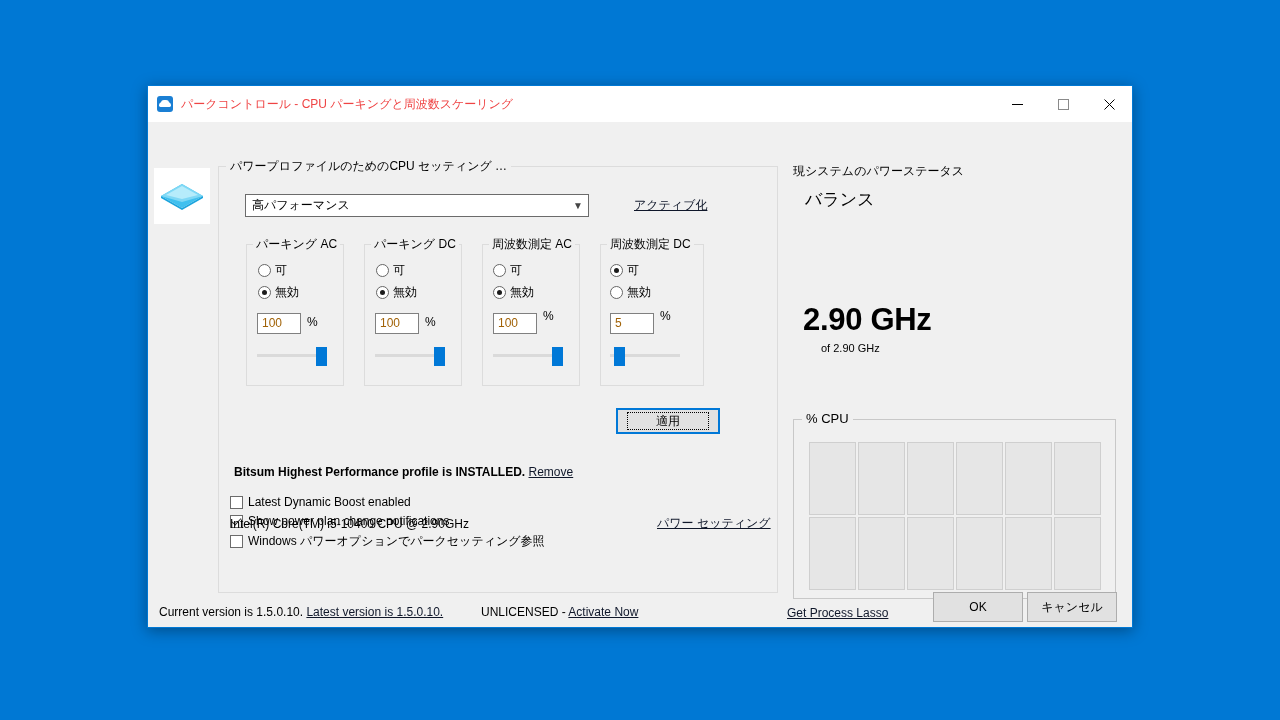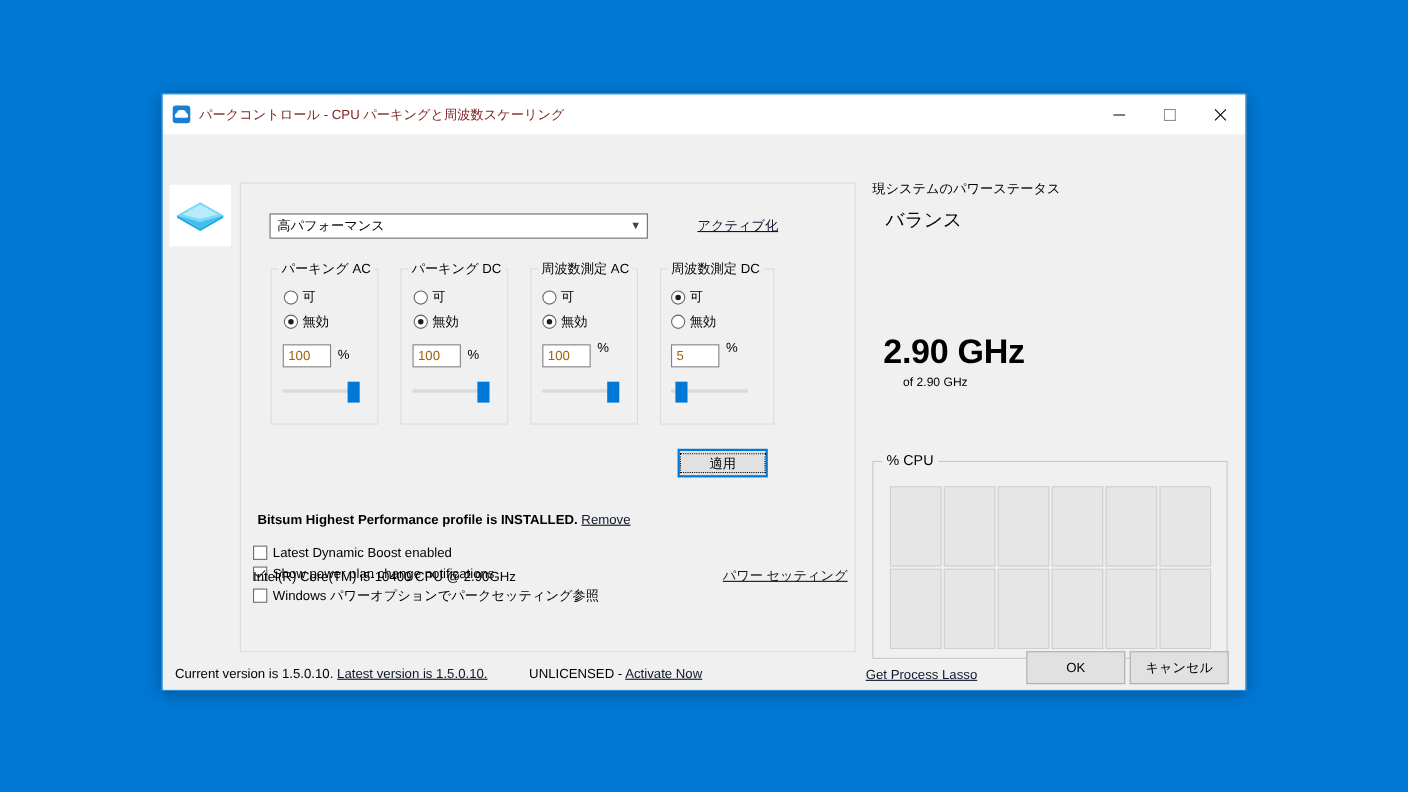--- a/index.html
+++ b/index.html
@@ -50,21 +50,21 @@
   .titlebar-icon::after {
     content: "";
     position: absolute;
     left: 4px; top: 4px;
     width: 8px; height: 4px;
     background: #fff;
     border-radius: 3px 3px 0 0;
   }
   .titlebar-title {
     font-size: 12px;
-    color: #7f1d1d;
+    color: #ef4444;
     white-space: nowrap;
   }
   .win-controls {
     position: absolute;
     right: 0; top: 0;
     height: 36px;
     display: flex;
   }
   .win-btn {
     width: 46px; height: 36px;
@@ -211,21 +211,21 @@
     position: absolute;
     top: 3px;
     width: 11px; height: 19px;
     background: #0078d7;
   }
 
   
   .apply-btn {
     position: absolute;
     left: 468px; top: 286px;
-    width: 82px; height: 26px;
+    width: 104px; height: 26px;
     background: #e1e1e1;
     border: 2px solid #0078d7;
     display: flex; align-items: center; justify-content: center;
     font-size: 12px;
     cursor: default;
   }
   .apply-btn .focus {
     border: 1px dotted #000;
     width: 82px; height: 18px;
     display: flex; align-items: center; justify-content: center;
@@ -406,20 +406,21 @@
     <div class="app-logo">
       <svg width="56" height="56" viewBox="0 0 56 56">
         <polygon points="28,16 49,28 28,40 7,28" fill="#3fc0ef"></polygon>
         <polygon points="28,16 49,28 28,34 7,28" fill="#7fd8f5"></polygon>
         <polygon points="28,18 44,27 28,31 12,27" fill="#b6ecfb"></polygon>
         <polygon points="28,40 49,28 49,30 28,42 7,30 7,28" fill="#1ba4dd"></polygon>
       </svg>
     </div>
 
     <div class="panel"></div>
+    <div class="panel-legend">パワープロファイルのためのCPU セッティング …</div>
 
     <div class="profile-select">
       <span class="val">高パフォーマンス</span>
       <span class="arrow">▼</span>
     </div>
     <div class="activate-link link">アクティブ化</div>
 
     <div class="gbox g0"></div>
     <div class="gbox-legend l0">パーキング AC</div>
     <div class="radio-row" style="left:110px; top:140px;">

